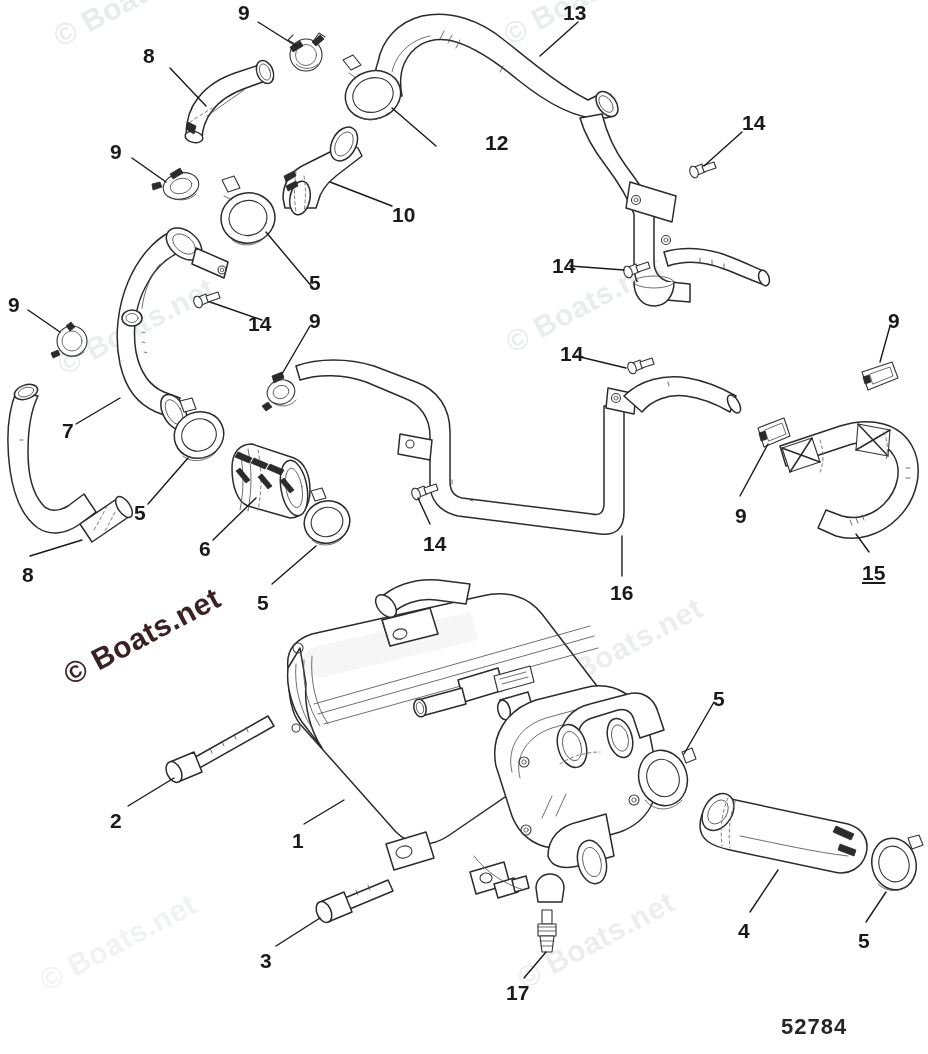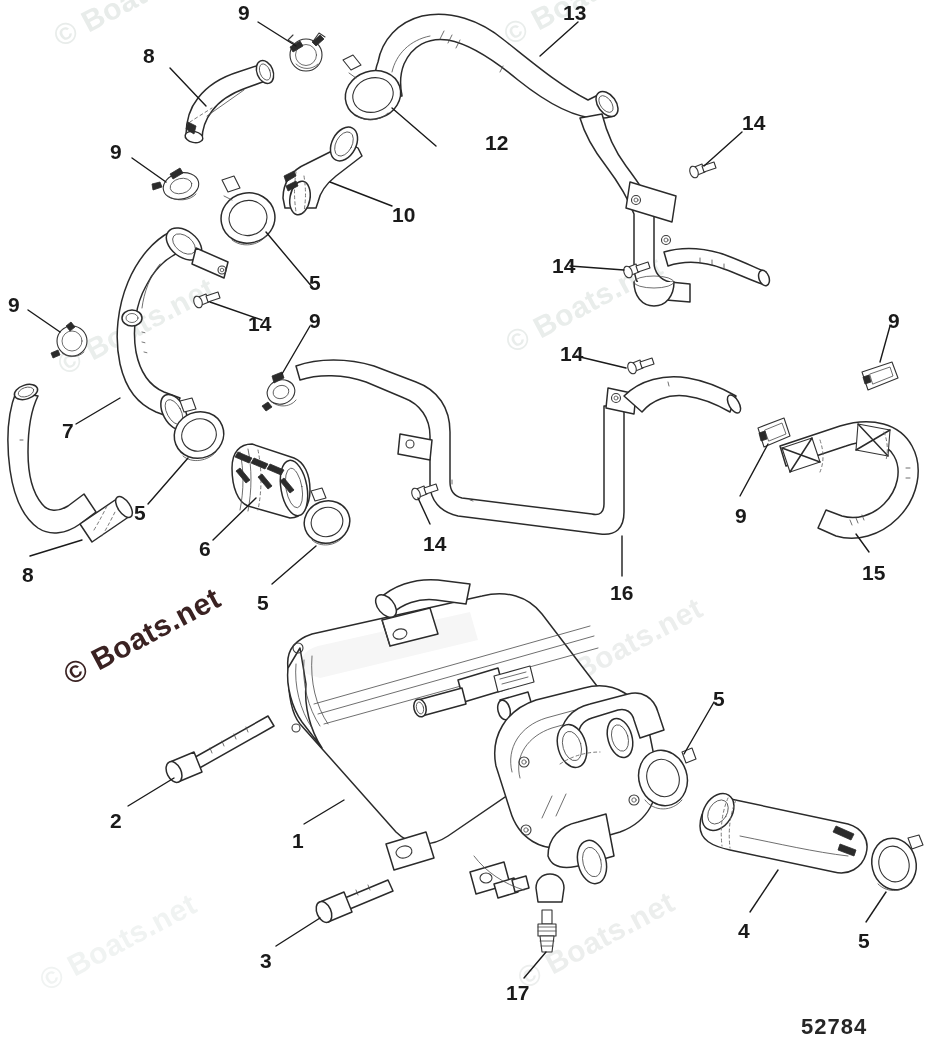--- a/index.html
+++ b/index.html
@@ -5,21 +5,21 @@
   html,body{margin:0;padding:0;background:#ffffff;}
   body{width:928px;height:1054px;position:relative;overflow:hidden;
        font-family:"Liberation Sans", sans-serif;}
   #stage{position:absolute;left:0;top:0;width:928px;height:1054px;background:#fff;}
   svg.layer{position:absolute;left:0;top:0;width:928px;height:1054px;overflow:visible;}
   .wm{position:absolute;white-space:nowrap;font-family:"Liberation Sans",sans-serif;
       font-weight:700;letter-spacing:.5px;pointer-events:none;user-select:none;}
   .callout{position:absolute;font-family:"Liberation Sans",sans-serif;font-weight:700;
            color:#1a1a1a;font-size:21px;line-height:1;}
   .diagnum{position:absolute;font-family:"Liberation Sans",sans-serif;font-weight:700;
-           color:#262626;font-size:22px;letter-spacing:1px;margin-left:20px;}
+           color:#262626;font-size:22px;letter-spacing:1px;}
   .ink{fill:none;stroke:#2b2b2b;stroke-width:1.5;stroke-linecap:round;stroke-linejoin:round;}
   .ink-thin{fill:none;stroke:#3a3a3a;stroke-width:1.1;stroke-linecap:round;stroke-linejoin:round;}
   .ink-hair{fill:none;stroke:#4a4a4a;stroke-width:0.8;stroke-linecap:round;stroke-linejoin:round;}
   .dash{fill:none;stroke:#6a6a6a;stroke-width:0.9;stroke-dasharray:3 3;stroke-linecap:round;}
   .fillw{fill:#ffffff;stroke:#2b2b2b;stroke-width:1.5;stroke-linejoin:round;stroke-linecap:round;}
   .fillw-thin{fill:#ffffff;stroke:#333;stroke-width:1.1;stroke-linejoin:round;stroke-linecap:round;}
   .dk{fill:#2b2b2b;stroke:#2b2b2b;stroke-width:0.8;}
   .shade2{fill:#f6f6f6;stroke:none;}
   .leader{fill:none;stroke:#1a1a1a;stroke-width:1.4;stroke-linecap:round;}
 </style>
@@ -477,21 +477,21 @@
       <div class="callout" style="left: 248px; top: 313px;">14</div>
       <div class="callout" style="left: 309px; top: 310px;">9</div>
       <div class="callout" style="left: 560px; top: 343px;">14</div>
       <div class="callout" style="left: 888px; top: 310px;">9</div>
       <div class="callout" style="left: 62px; top: 420px;">7</div>
       <div class="callout" style="left: 134px; top: 502px;">5</div>
       <div class="callout" style="left: 735px; top: 505px;">9</div>
       <div class="callout" style="left: 423px; top: 533px;">14</div>
       <div class="callout" style="left: 199px; top: 538px;">6</div>
       <div class="callout" style="left: 22px; top: 564px;">8</div>
-      <div class="callout" style="left: 862px; top: 562px;">15</div>
+      <div class="callout" style="left: 862px; top: 562px; text-decoration: underline;">15</div>
       <div class="callout" style="left: 257px; top: 592px;">5</div>
       <div class="callout" style="left: 610px; top: 582px;">16</div>
       <div class="callout" style="left: 713px; top: 688px;">5</div>
       <div class="callout" style="left: 110px; top: 810px;">2</div>
       <div class="callout" style="left: 292px; top: 830px;">1</div>
       <div class="callout" style="left: 738px; top: 920px;">4</div>
       <div class="callout" style="left: 858px; top: 930px;">5</div>
       <div class="callout" style="left: 260px; top: 950px;">3</div>
       <div class="callout" style="left: 506px; top: 982px;">17</div>
     </div>

